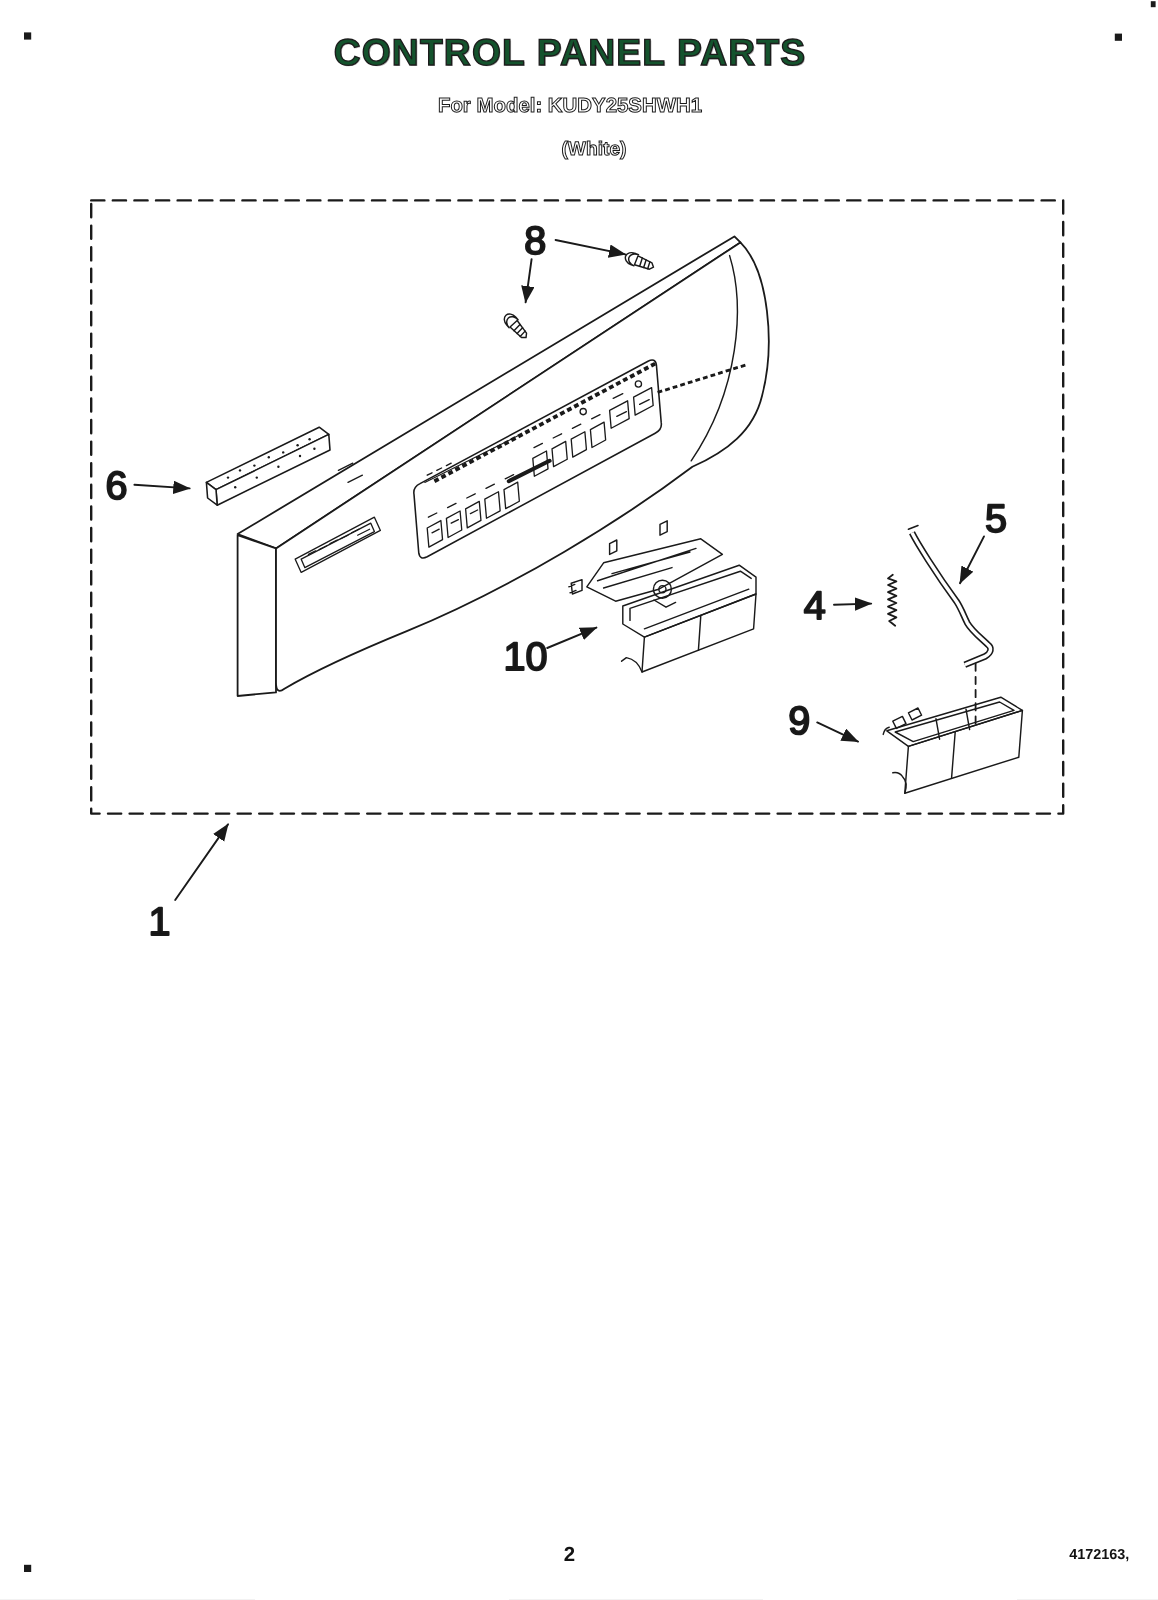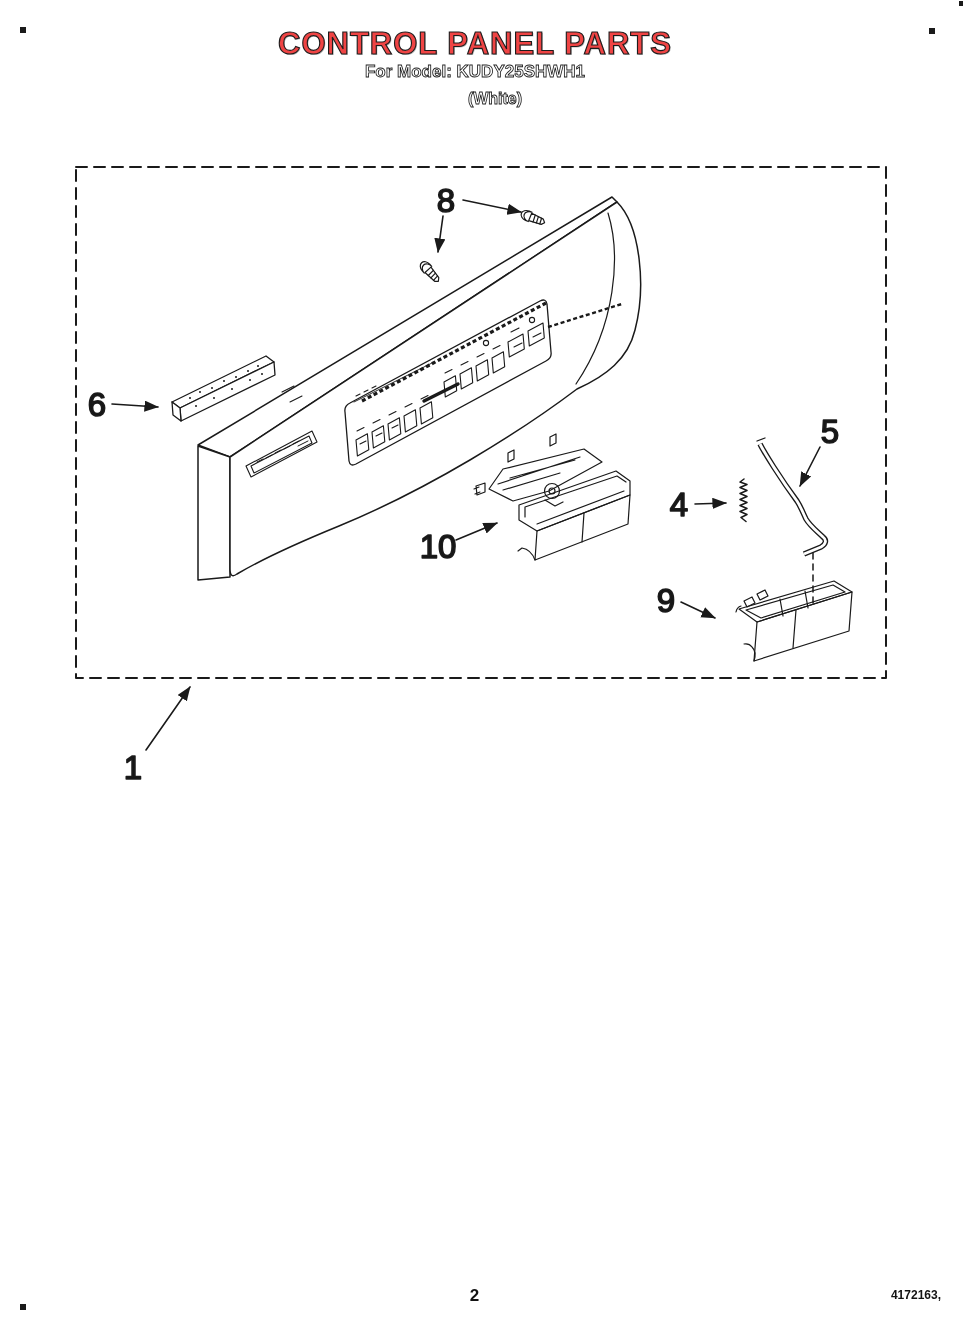--- a/index.html
+++ b/index.html
@@ -13,35 +13,35 @@
   }
   .title-block{
     position:absolute;top:26px;left:0;width:950px;
     text-align:center;
   }
   .hollow-title{
     font-size:31px;
     font-weight:bold;
     letter-spacing:1px;
     margin:0;
-    color:#ef4444;
+    color:#14532d;
     -webkit-text-stroke:1.15px #1c1c1c;
     text-shadow:1px 1px 0 #bcbcbc;
   }
   .hollow-sub{
     font-size:17px;
     font-weight:bold;
-    margin-top:0;
+    margin-top:16px;
     color:#ffffff;
     -webkit-text-stroke:0.85px #1c1c1c;
   }
   .hollow-sub2{
     font-size:16px;
     font-weight:bold;
-    margin-top:8px;
+    margin-top:18px;
     padding-left:40px;
     color:#ffffff;
     -webkit-text-stroke:0.85px #1c1c1c;
   }
   .diagram-svg{position:absolute;top:0;left:0;}
   svg text.callout{
     font-family:"Liberation Sans",sans-serif;
     font-size:33px;
     fill:#161616;
   }

